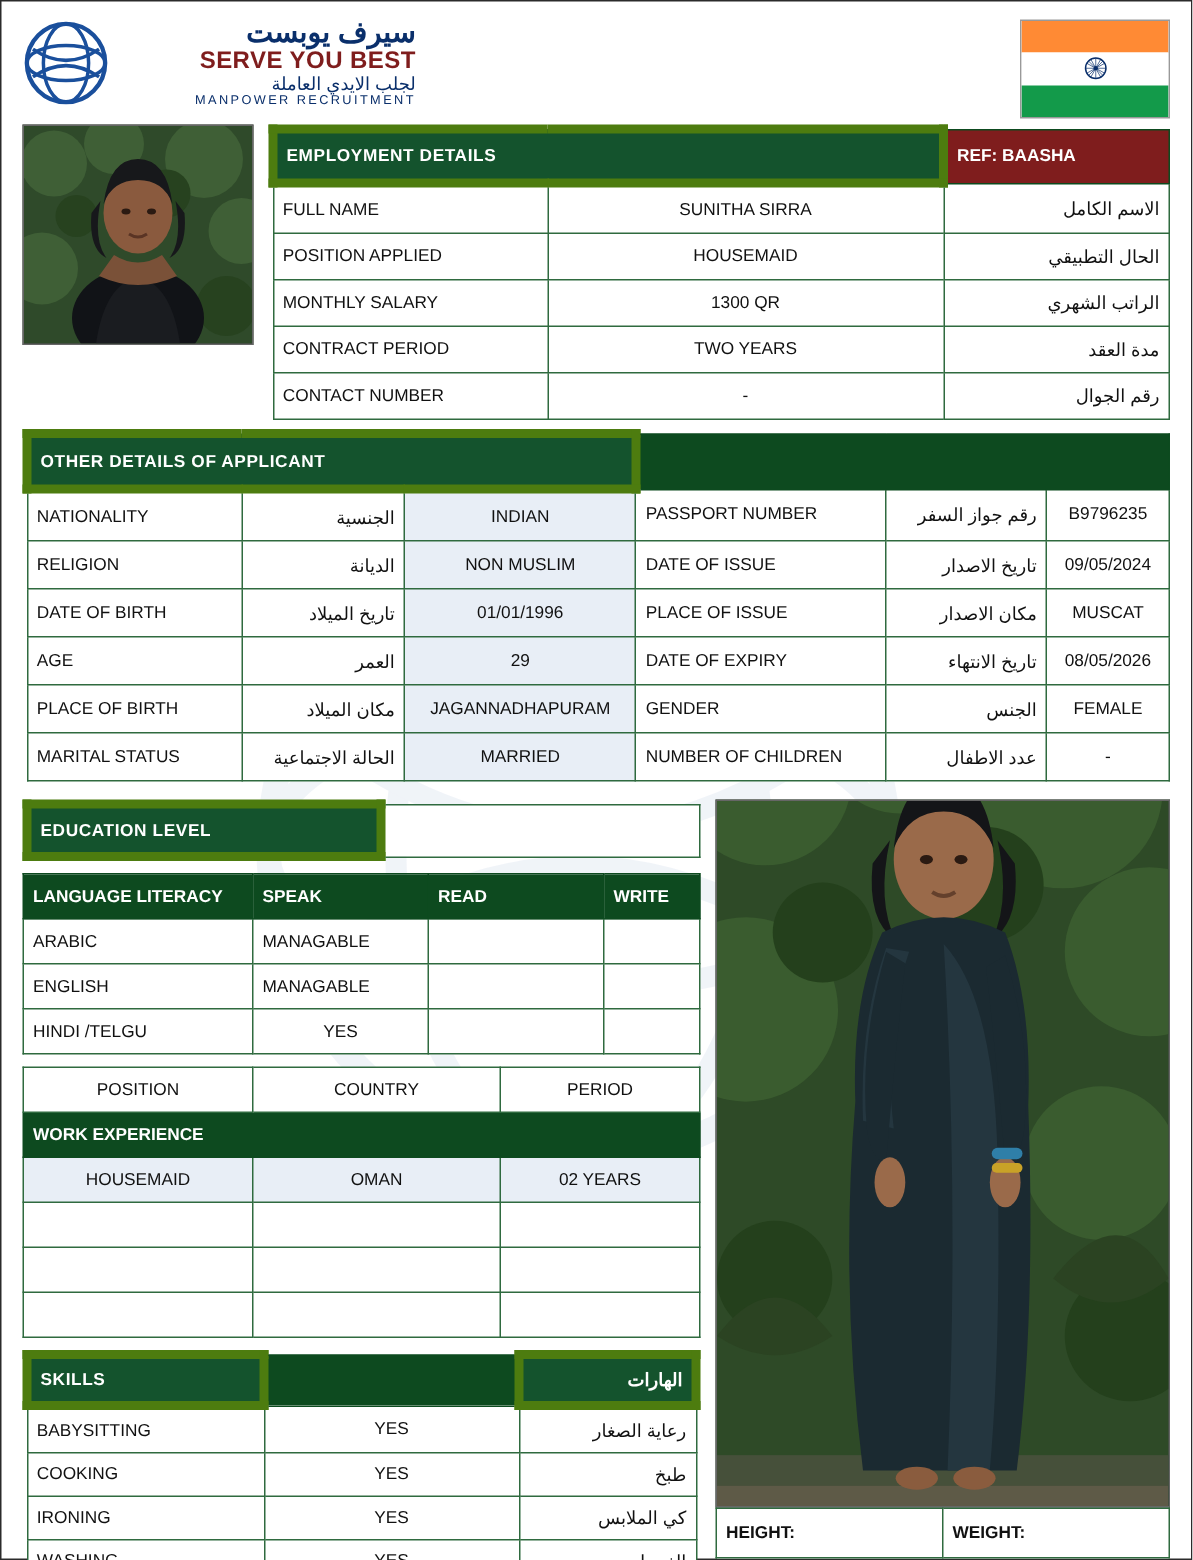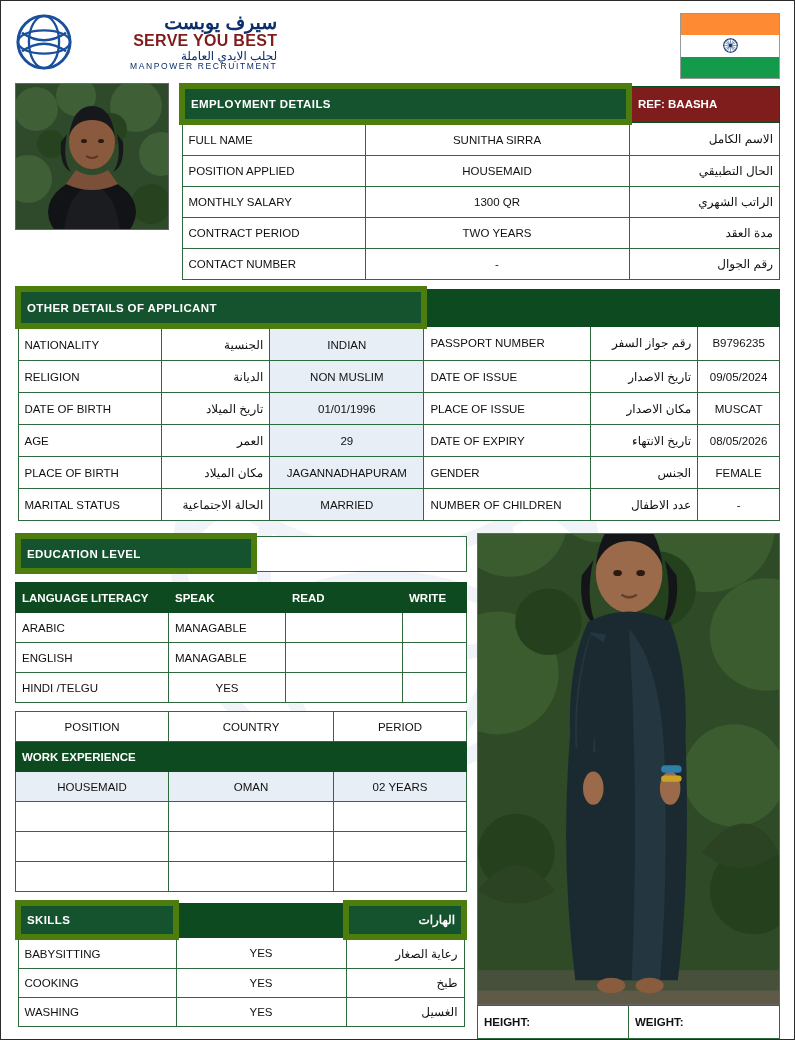--- a/index.html
+++ b/index.html
@@ -397,20 +397,25 @@
             <td>BABYSITTING</td>
             <td class="ctr">YES</td>
             <td class="ar">رعاية الصغار</td>
           </tr>
           <tr>
             <td>COOKING</td>
             <td class="ctr">YES</td>
             <td class="ar">طبخ</td>
           </tr>
           <tr>
+            <td>IRONING</td>
+            <td class="ctr">YES</td>
+            <td class="ar">كي الملابس</td>
+          </tr>
+          <tr>
             <td>WASHING</td>
             <td class="ctr">YES</td>
             <td class="ar">الغسيل</td>
           </tr>
 
         </tbody>
           </table>
       </div>
 
       <div class="mid-right">

